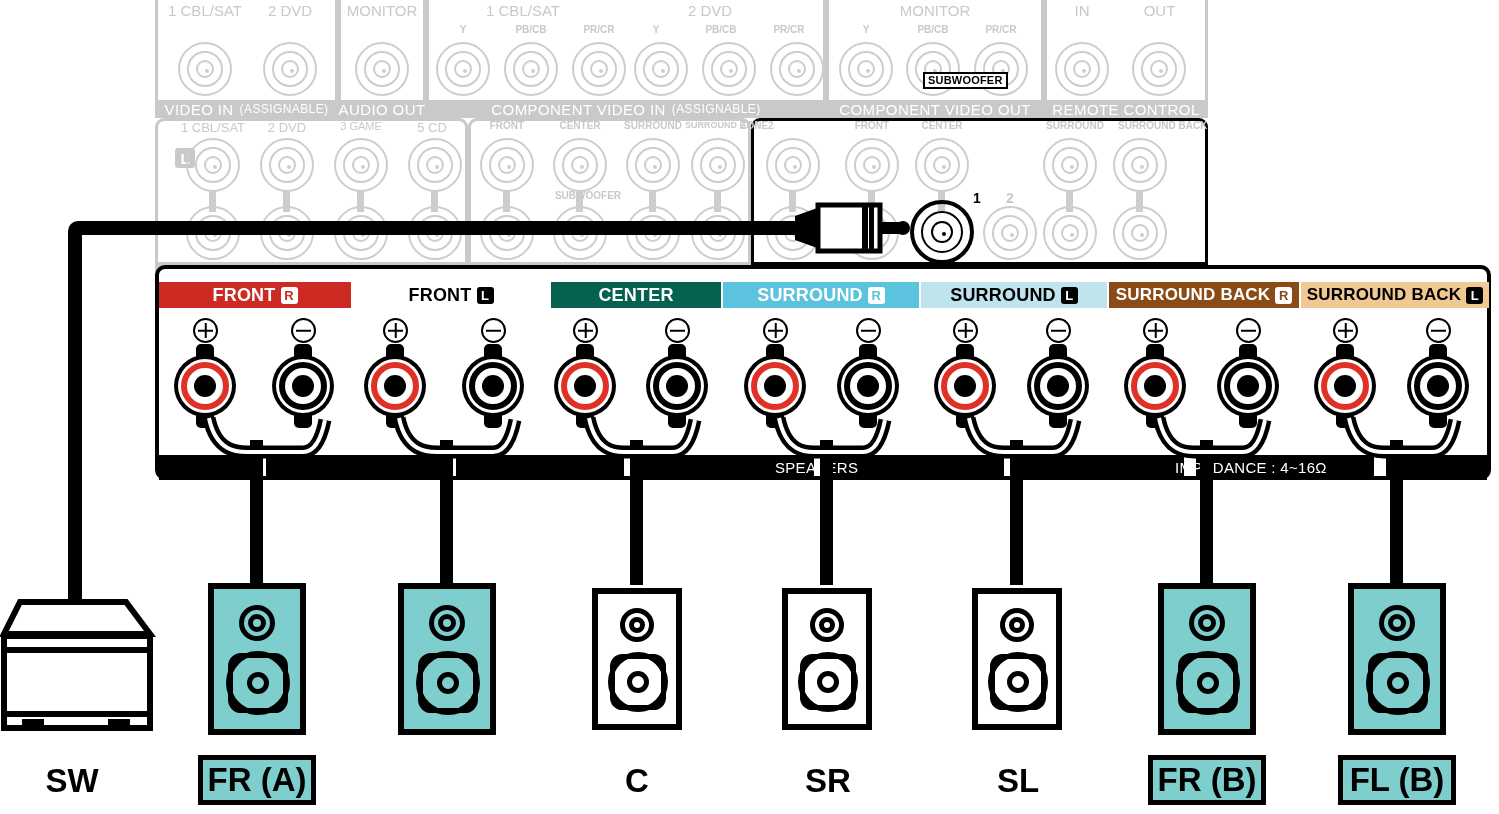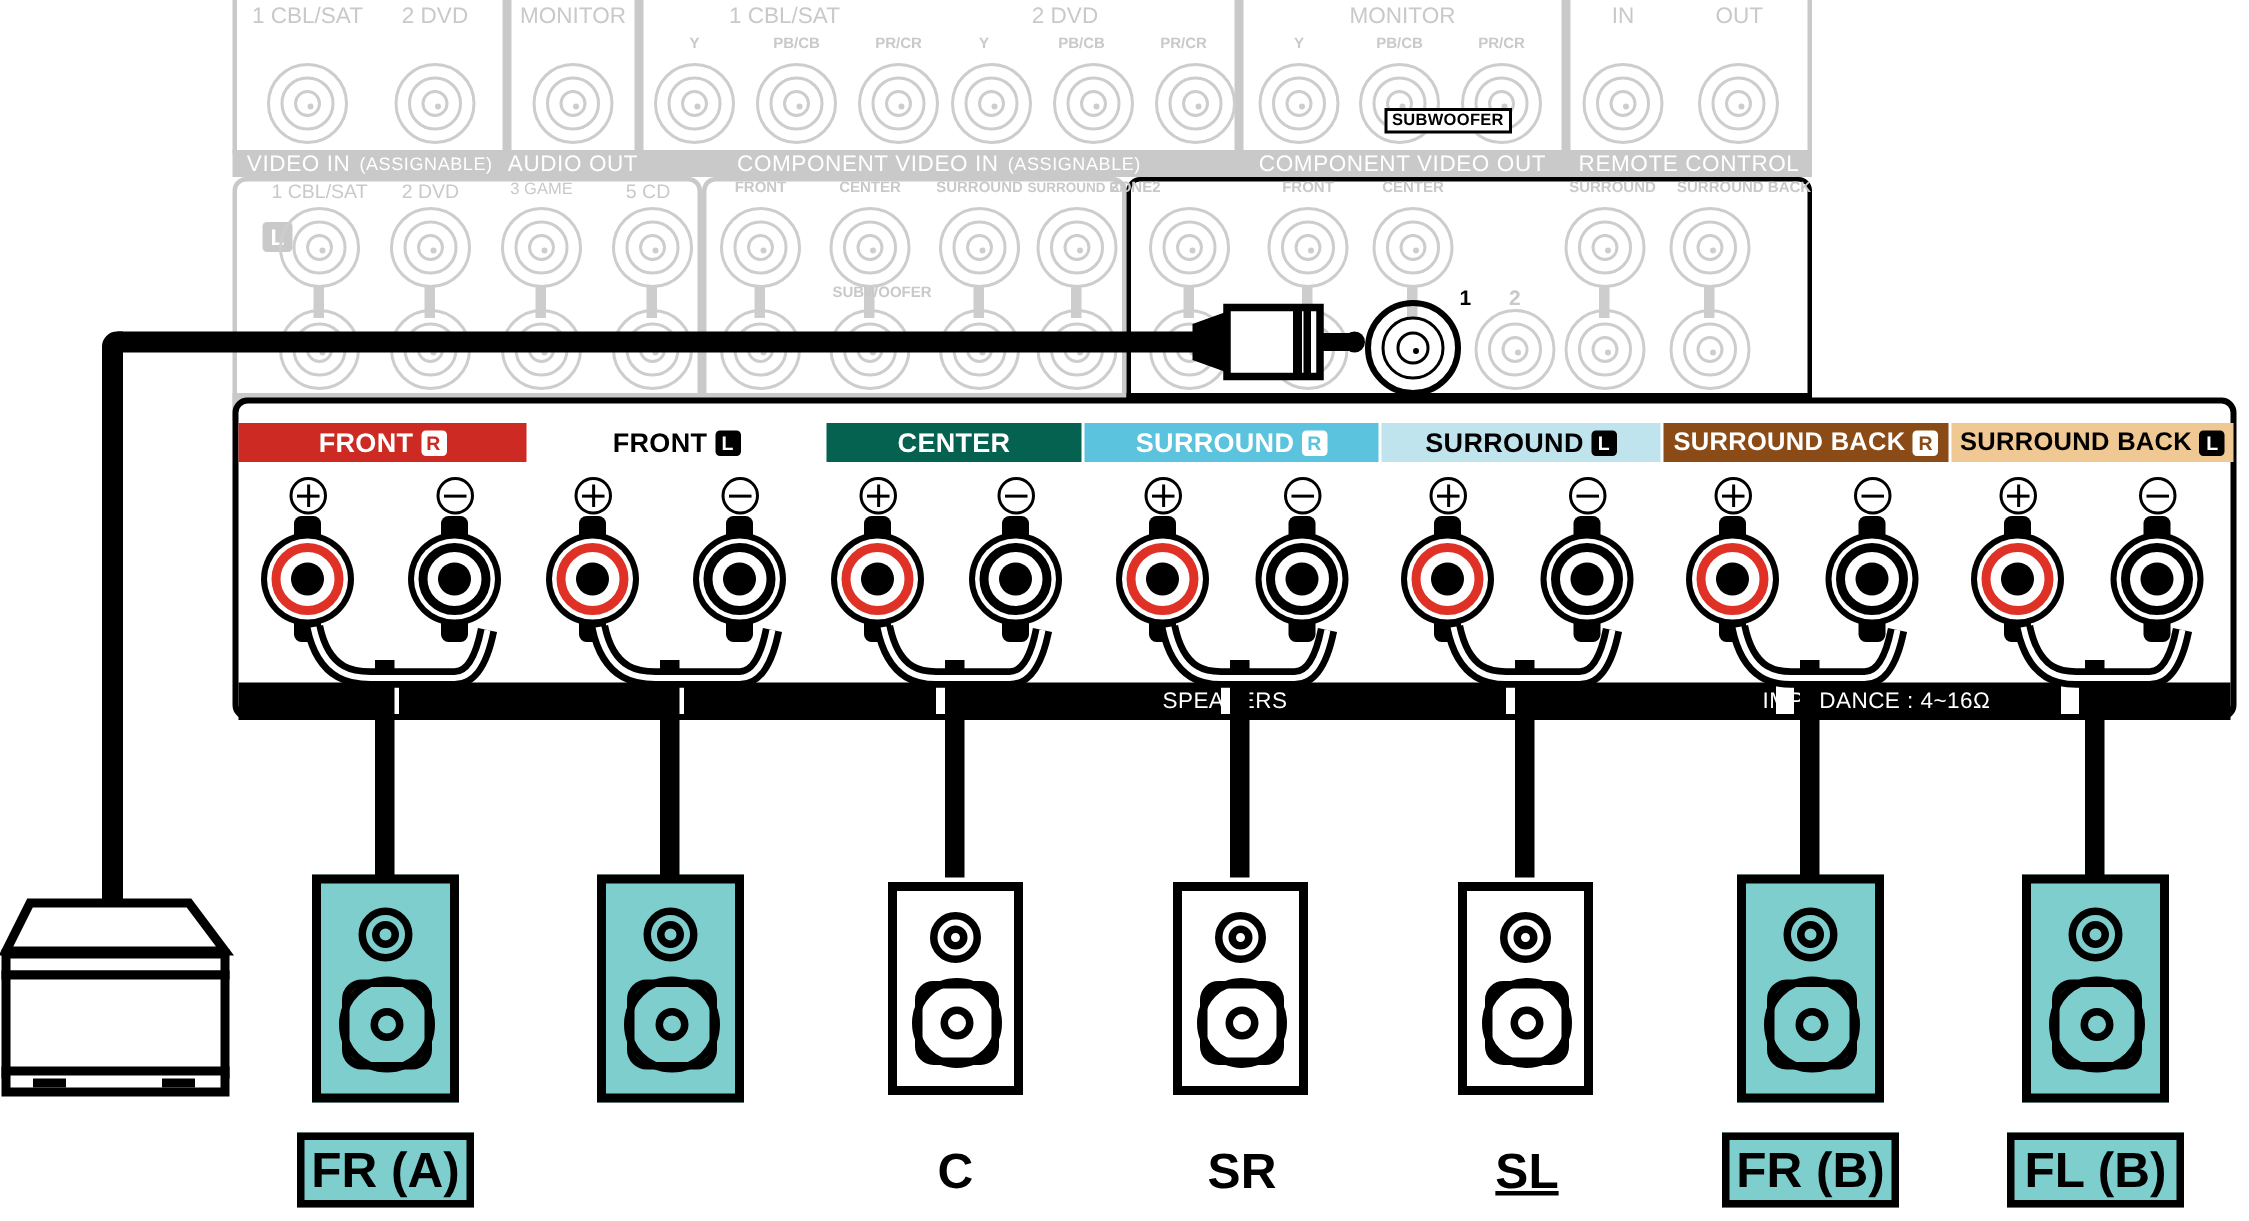--- a/index.html
+++ b/index.html
@@ -654,20 +654,21 @@
   <div>
     <svg class="abs" style="left:0px;top:588px;width:160px;height:148px;">
       <polygon points="20,14 126,14 150,46 4,46" fill="#fff" stroke="#000" stroke-width="6"></polygon>
       <rect x="4" y="48" width="146" height="14" fill="#fff" stroke="#000" stroke-width="6"></rect>
       <rect x="4" y="62" width="146" height="66" fill="#fff" stroke="#000" stroke-width="6"></rect>
       <rect x="4" y="126" width="146" height="14" fill="#fff" stroke="#000" stroke-width="6"></rect>
       <rect x="22" y="131" width="22" height="6" fill="#000"></rect>
       <rect x="108" y="131" width="22" height="6" fill="#000"></rect>
     </svg>
   </div>
+  <div class="cap" style="left:12px;top:758px;width:120px;height:46px;">SW</div>
 
   <div class="spk teal" style="left:208px;top:583px;width:98px;height:152px;">
     <div class="tweeter" style="left:25px;top:16px;width:36px;height:36px;"></div>
     <div class="tweeter-in" style="left:34px;top:25px;width:18px;height:18px;"></div>
     <div class="woofer-sq" style="left:14px;top:64px;width:60px;height:60px;"></div>
     <div class="woofer-c" style="left:12px;top:62px;width:64px;height:64px;"></div>
     <div class="woofer-in" style="left:33px;top:83px;width:22px;height:22px;"></div>
   </div>
   <div class="cap boxed" style="left:198px;top:755px;width:118px;height:50px;">FR (A)</div>
 
@@ -697,21 +698,21 @@
   </div>
   <div class="cap" style="left:780px;top:758px;width:96px;height:46px;">SR</div>
 
   <div class="spk" style="left:972px;top:588px;width:90px;height:142px;">
     <div class="tweeter" style="left:22px;top:14px;width:34px;height:34px;"></div>
     <div class="tweeter-in" style="left:31px;top:23px;width:16px;height:16px;"></div>
     <div class="woofer-sq" style="left:12px;top:60px;width:56px;height:56px;"></div>
     <div class="woofer-c" style="left:10px;top:58px;width:60px;height:60px;"></div>
     <div class="woofer-in" style="left:29px;top:77px;width:22px;height:22px;"></div>
   </div>
-  <div class="cap" style="left:972px;top:758px;width:92px;height:46px;text-decoration:underline;">SL</div>
+  <div class="cap" style="left:972px;top:758px;width:92px;height:46px;">SL</div>
 
   <div class="spk teal" style="left:1158px;top:583px;width:98px;height:152px;">
     <div class="tweeter" style="left:25px;top:16px;width:36px;height:36px;"></div>
     <div class="tweeter-in" style="left:34px;top:25px;width:18px;height:18px;"></div>
     <div class="woofer-sq" style="left:14px;top:64px;width:60px;height:60px;"></div>
     <div class="woofer-c" style="left:12px;top:62px;width:64px;height:64px;"></div>
     <div class="woofer-in" style="left:33px;top:83px;width:22px;height:22px;"></div>
   </div>
   <div class="cap boxed" style="left:1148px;top:755px;width:118px;height:50px;">FR (B)</div>
 

